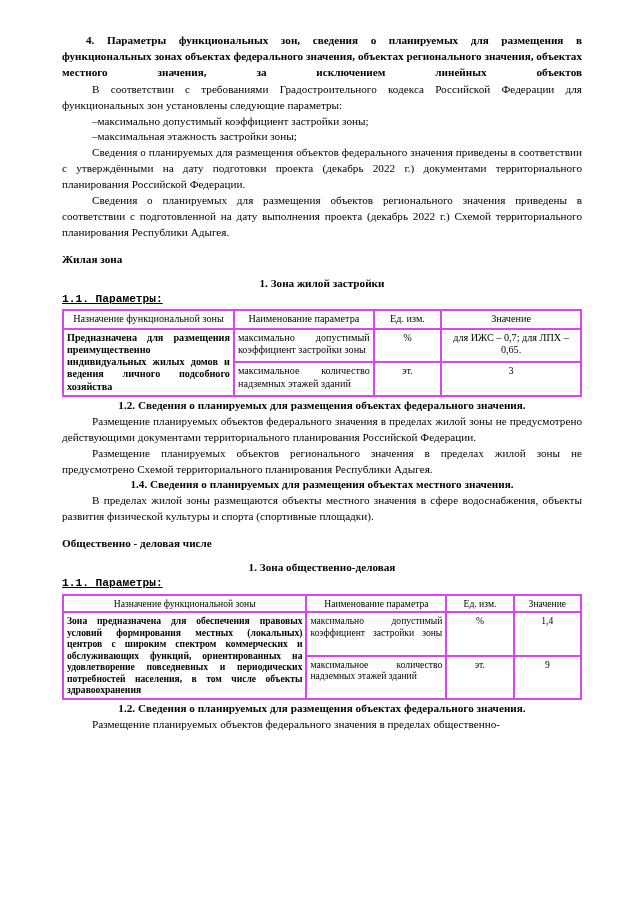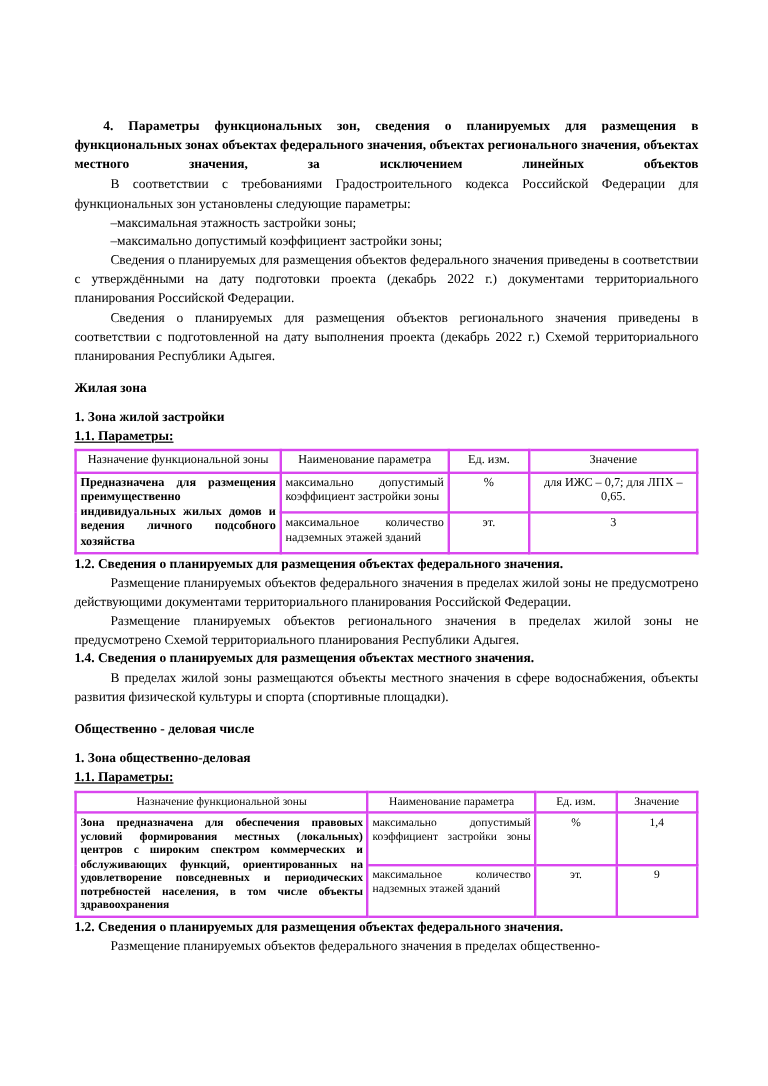--- a/index.html
+++ b/index.html
@@ -8,21 +8,21 @@
     background: #ffffff;
   }
   .page {
     position: relative;
     width: 640px;
     height: 905px;
     background: #ffffff;
     font-family: "Liberation Serif", serif;
     color: #000000;
     box-sizing: border-box;
-    padding: 97px 58px 20px 62px;
+    padding: 32px 58px 20px 62px;
   }
   .doc {
     font-size: 11.2px;
     line-height: 1.42;
     text-align: justify;
   }
   .h-sec {
     font-weight: bold;
     text-align: justify;
     text-indent: 24px;
@@ -39,29 +39,30 @@
     text-indent: 30px;
     text-align: justify;
   }
   .center-bold {
     font-weight: bold;
     margin: 11px 0 8px 0;
   }
   .sub-bold {
     font-weight: bold;
     margin: 0;
-    text-align: left;
+    text-align: center;
     text-indent: 0;
   }
   .sub-bold-u {
     font-weight: bold;
     margin: 0;
     text-align: left;
     text-indent: 0;
     text-decoration: underline;
+    font-family: Liberation Mono, monospace;
   }
   table.tbl {
     border-collapse: collapse;
     width: 100%;
     margin: 2px 0 1px 0;
     font-size: 10.2px;
     line-height: 1.2;
   }
   table.tbl td, table.tbl th {
     border: 2px solid #d946ef;
@@ -85,22 +86,22 @@
 </style>
 </head>
 <body>
 
 <div class="page">
   <div class="doc">
 
     <div class="h-sec spaced">4. Параметры функциональных зон, сведения о планируемых для размещения в функциональных зонах объектах федерального значения, объектах регионального значения, объектах местного значения, за исключением линейных объектов</div>
 
     <p class="para">В соответствии с требованиями Градостроительного кодекса Российской Федерации для функциональных зон установлены следующие параметры:</p>
+    <p class="dash">–максимально допустимый коэффициент застройки зоны;</p>
     <p class="dash">–максимальная этажность застройки зоны;</p>
-    <p class="dash">–максимально допустимый коэффициент застройки зоны;</p>
     <p class="para">Сведения о планируемых для размещения объектов федерального значения приведены в соответствии с утверждёнными на дату подготовки проекта (декабрь 2022 г.) документами территориального планирования Российской Федерации.</p>
     <p class="para">Сведения о планируемых для размещения объектов регионального значения приведены в соответствии с подготовленной на дату выполнения проекта (декабрь 2022 г.) Схемой территориального планирования Республики Адыгея.</p>
 
     <div class="center-bold">Жилая зона</div>
 
     <div class="sub-bold">1. Зона жилой застройки</div>
     <div class="sub-bold-u">1.1. Параметры:</div>
 
     <table class="tbl t1">
       <tbody>

